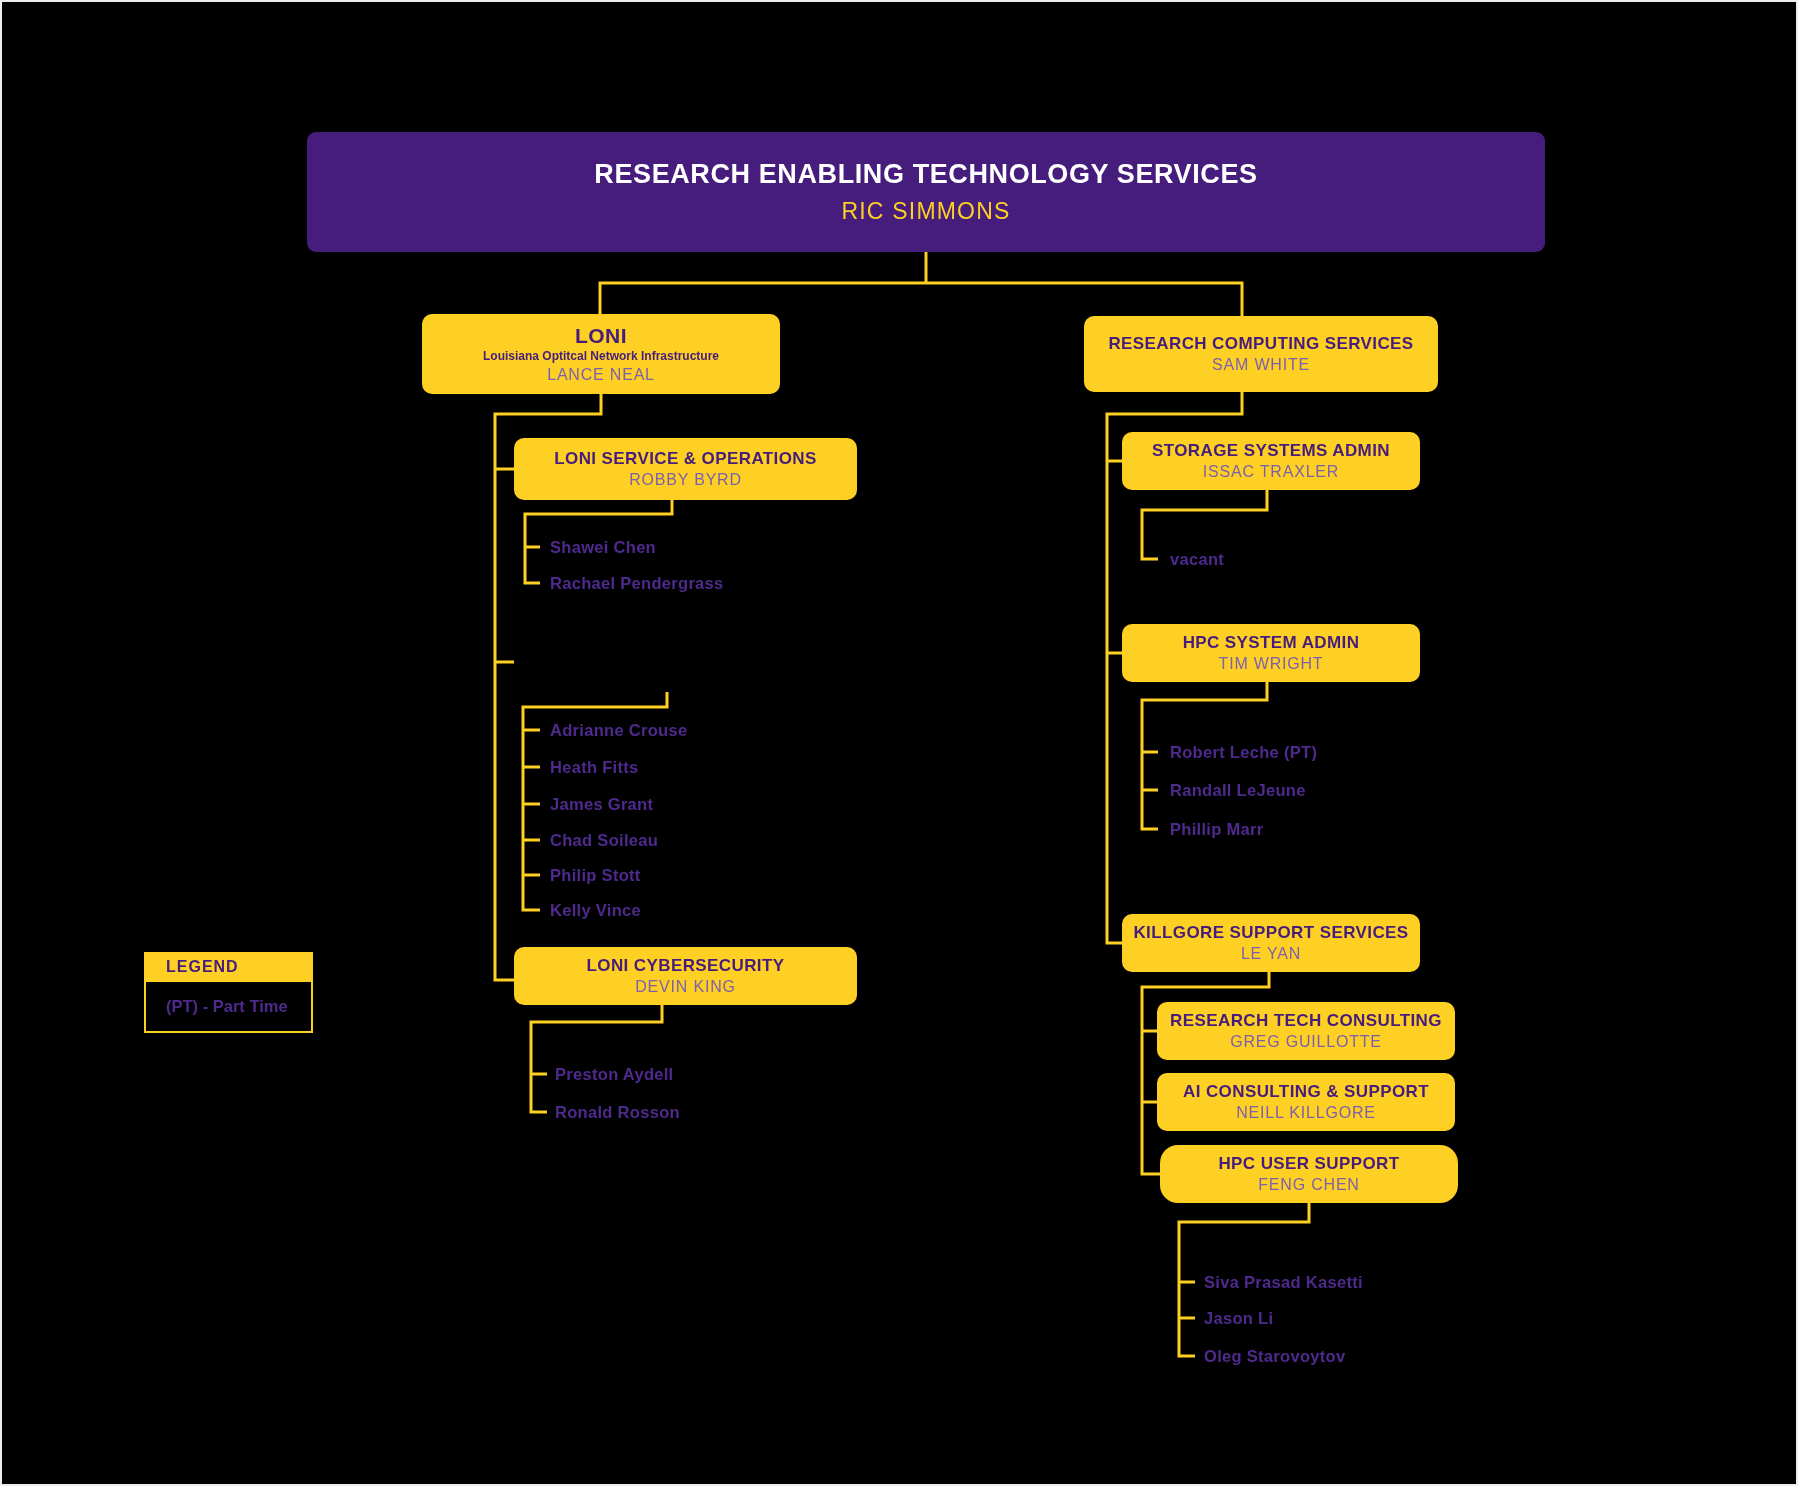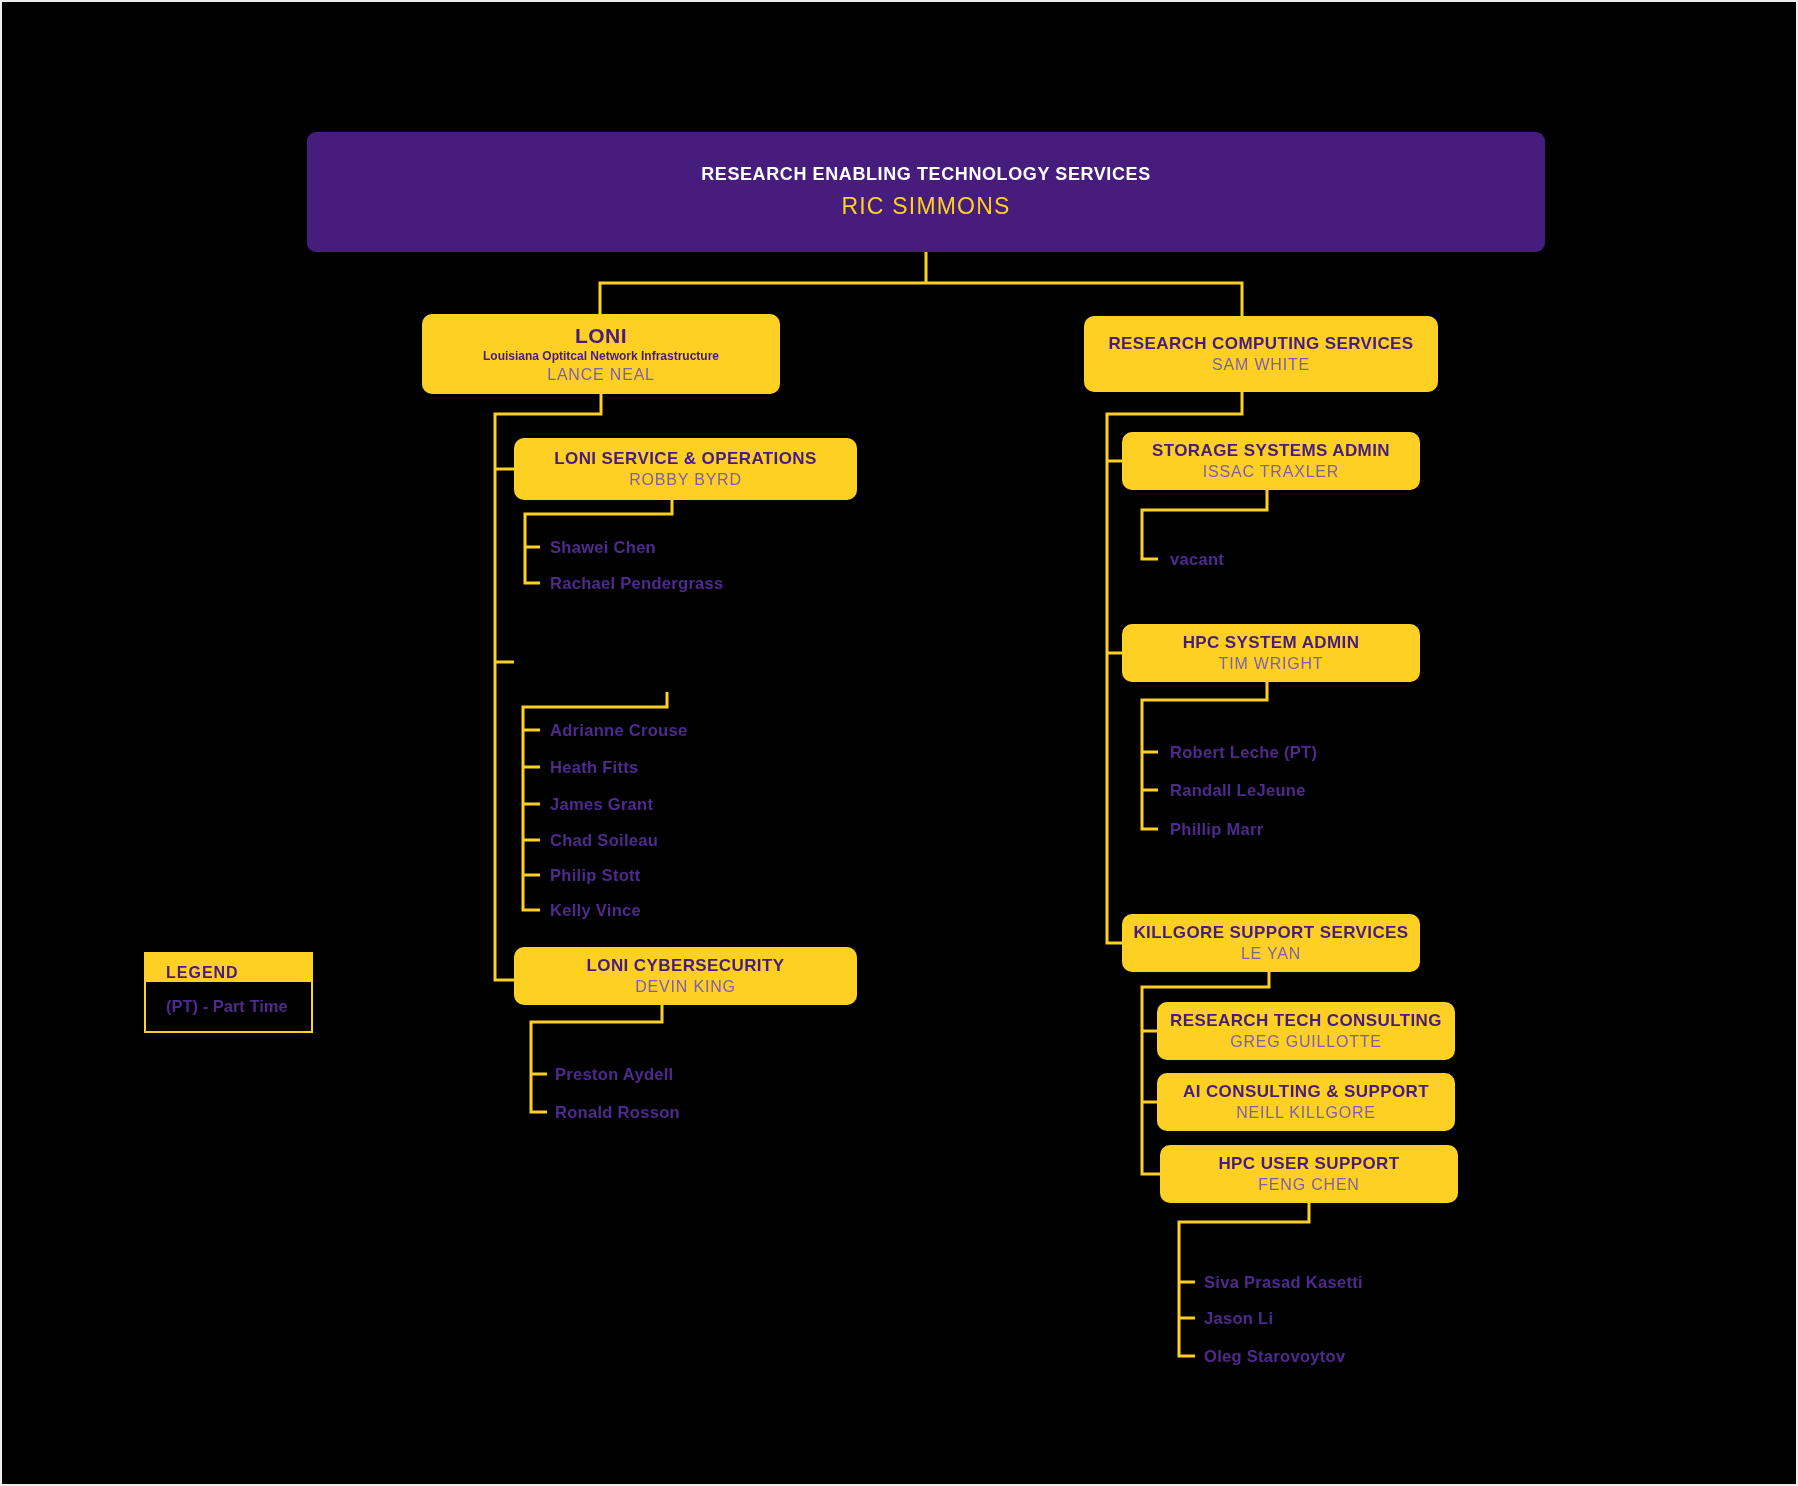--- a/index.html
+++ b/index.html
@@ -30,21 +30,21 @@
     position: absolute;
     background: #461D7C;
     border-radius: 9px;
     display: flex;
     flex-direction: column;
     align-items: center;
     justify-content: center;
     text-align: center;
     box-sizing: border-box;
   }
-  .root-title { color: #ffffff; font-weight: bold; font-size: 18px; letter-spacing: 0.6px; }
+  .root-title { color: #ffffff; font-weight: bold; font-size: 27px; letter-spacing: 0.6px; }
   .root-person { color: #FDD023; font-size: 23px; letter-spacing: 1.2px; margin-top: 8px; }
   .node-title { color: #461D7C; font-weight: bold; font-size: 17px; letter-spacing: 0.4px; line-height: 1.25; }
   .node-subtitle { color: #461D7C; font-weight: bold; font-size: 12px; line-height: 1.25; }
   .node-person { color: #7D5FAE; font-size: 16px; letter-spacing: 0.8px; line-height: 1.35; }
   .big-title { font-size: 21px; }
   .leaf {
     position: absolute;
     color: #4F2A8E;
     font-weight: bold;
     font-size: 16.5px;
@@ -54,21 +54,21 @@
     white-space: nowrap;
   }
   .legend-header {
     position: absolute;
     background: #FDD023;
     color: #461D7C;
     font-weight: bold;
     font-size: 16px;
     letter-spacing: 1px;
     display: flex;
-    align-items: flex-end;
+    align-items: center;
     padding-left: 22px;
     box-sizing: border-box;
   }
   .legend-body {
     position: absolute;
     background: #000;
     border: 2px solid #FDD023;
     border-top: none;
     color: #4F2A8E;
     font-weight: bold;
@@ -176,21 +176,21 @@
   <div class="node" style="left:1155px; top:1000px; width:298px; height:58px;">
     <div class="node-title">RESEARCH TECH CONSULTING</div>
     <div class="node-person">GREG GUILLOTTE</div>
   </div>
 
   <div class="node" style="left:1155px; top:1071px; width:298px; height:58px;">
     <div class="node-title">AI CONSULTING &amp; SUPPORT</div>
     <div class="node-person">NEILL KILLGORE</div>
   </div>
 
-  <div class="node" style="left:1158px; top:1143px; width:298px; height:58px;">
+  <div class="node" style="left:1158px; top:1143px; width:298px; height:58px;border-radius:18px;">
     <div class="node-title">HPC USER SUPPORT</div>
     <div class="node-person">FENG CHEN</div>
   </div>
   <div class="leaf" style="left:1202px; top:1269px;">Siva Prasad Kasetti</div>
   <div class="leaf" style="left:1202px; top:1305px;">Jason Li</div>
   <div class="leaf" style="left:1202px; top:1343px;">Oleg Starovoytov</div>
 
   <div class="legend-header" style="left:142px; top:950px; width:169px; height:30px;">
     <span>LEGEND</span>
   </div>

